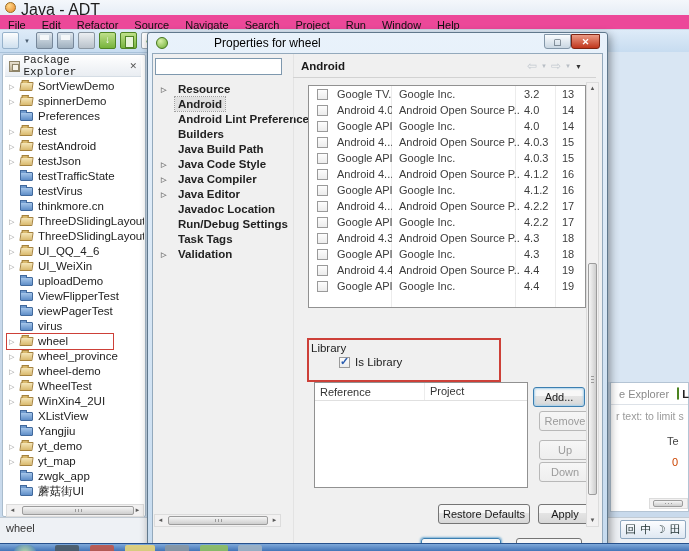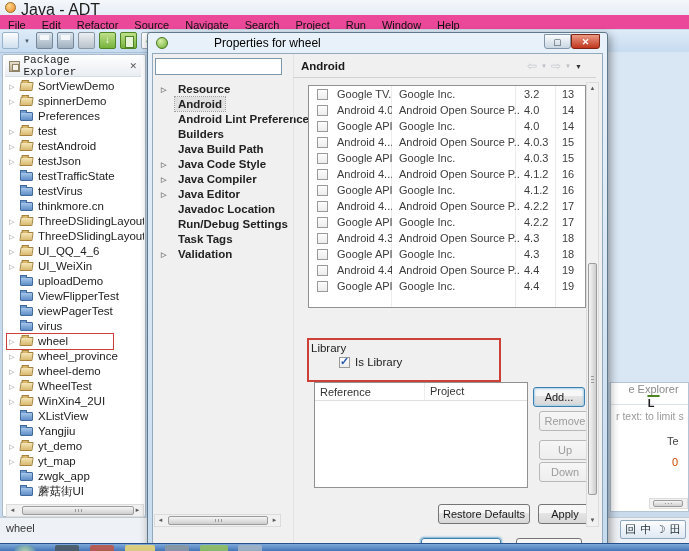--- a/index.html
+++ b/index.html
@@ -66,21 +66,21 @@
     border:1px solid #9c9c9c;border-radius:2px;}
   .vsb .thumb::after{content:"";position:absolute;top:50%;left:2px;right:2px;height:7px;margin-top:-3px;
     background:repeating-linear-gradient(#9a9a9a 0 1px,transparent 1px 3px);}
 
   .statusbar{position:absolute;left:0;top:517px;width:689px;height:26px;background:#eef1f5;border-top:1px solid #c2cbd4;}
   .status-text{position:absolute;left:6px;top:4px;font-size:11px;color:#333;}
 
   
   .bg-right{position:absolute;left:608px;top:52px;width:81px;height:330px;background:#d9e6f3;}
   .logcat{position:absolute;left:610px;top:382px;width:79px;height:130px;background:#fff;border:1px solid #b4c4d4;box-sizing:border-box;}
-  .lc-tabs{position:absolute;left:0;top:0;width:100%;height:21px;border-bottom:1px solid #dde2e8;display:flex;align-items:center;flex-direction:column;}
+  .lc-tabs{position:absolute;left:0;top:0;width:100%;height:21px;border-bottom:1px solid #dde2e8;display:flex;align-items:center;}
   .lc-tab1{font-size:11px;color:#8a8a8a;margin-left:8px;white-space:nowrap;}
   .lc-ticon{width:13px;height:13px;margin-left:8px;border-radius:2px;background:linear-gradient(#b4dd7f,#6fae35);border:1px solid #4c8420;box-sizing:border-box;}
   .lc-tab2{font-size:11px;color:#222;font-weight:bold;margin-left:3px;}
   .lc-hint{position:absolute;left:5px;top:27px;font-size:10.5px;color:#9a9a9a;white-space:nowrap;text-align:right;}
   .lc-col{position:absolute;left:56px;top:52px;font-size:11px;color:#444;}
   .lc-count{position:absolute;left:61px;top:73px;font-size:11px;color:#cc4400;}
 
   
   .dialog{position:absolute;left:147px;top:32px;width:461px;height:519px;
     background:linear-gradient(#e9f2fb,#c6dbef);border:1px solid #60788c;box-sizing:border-box;

